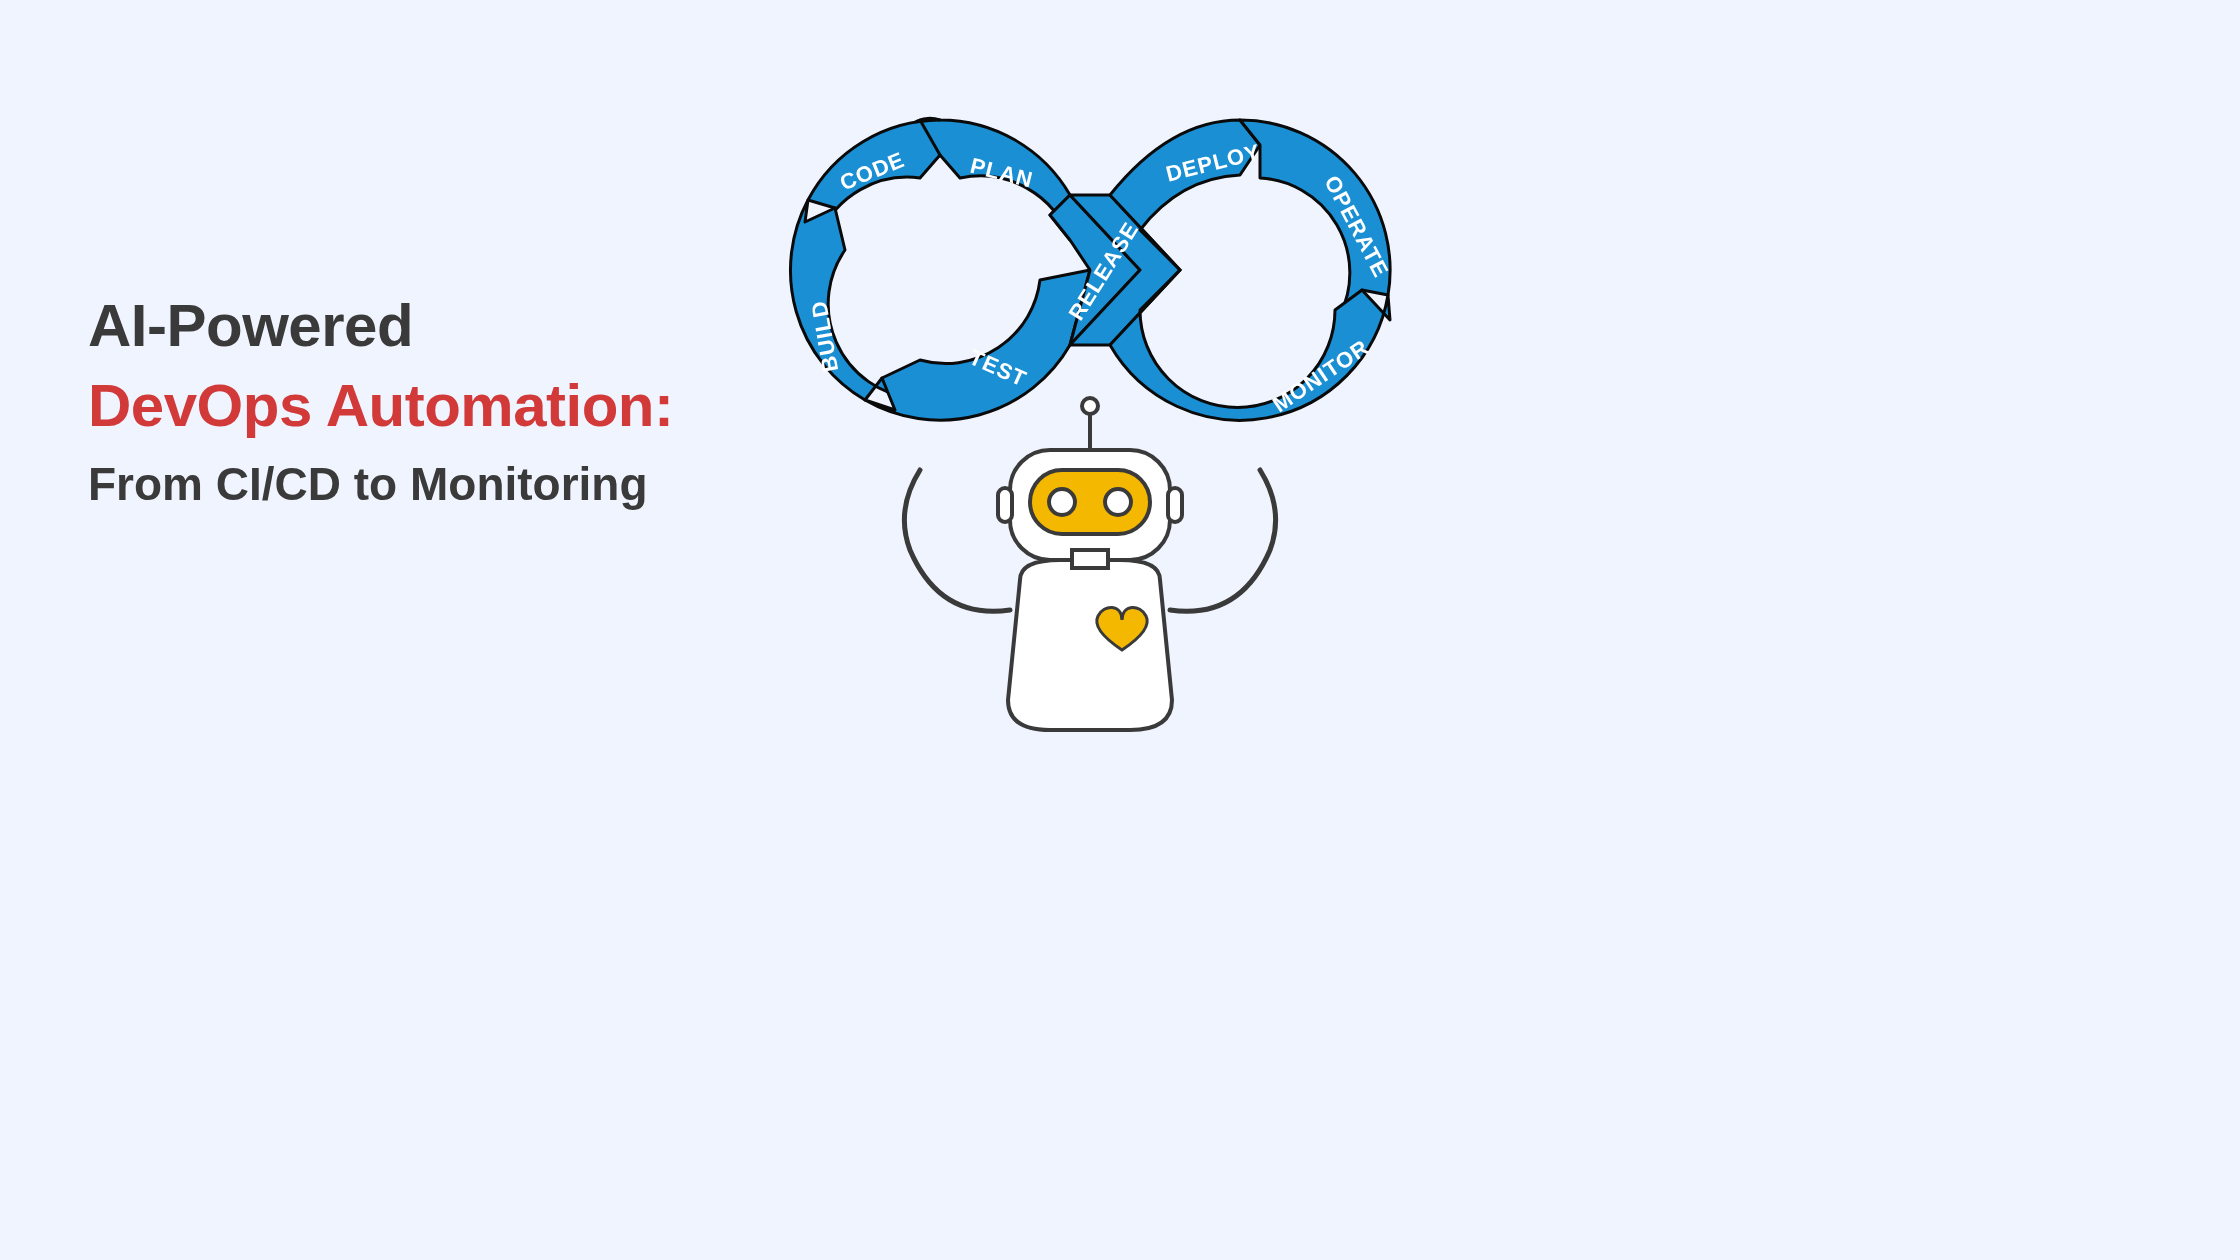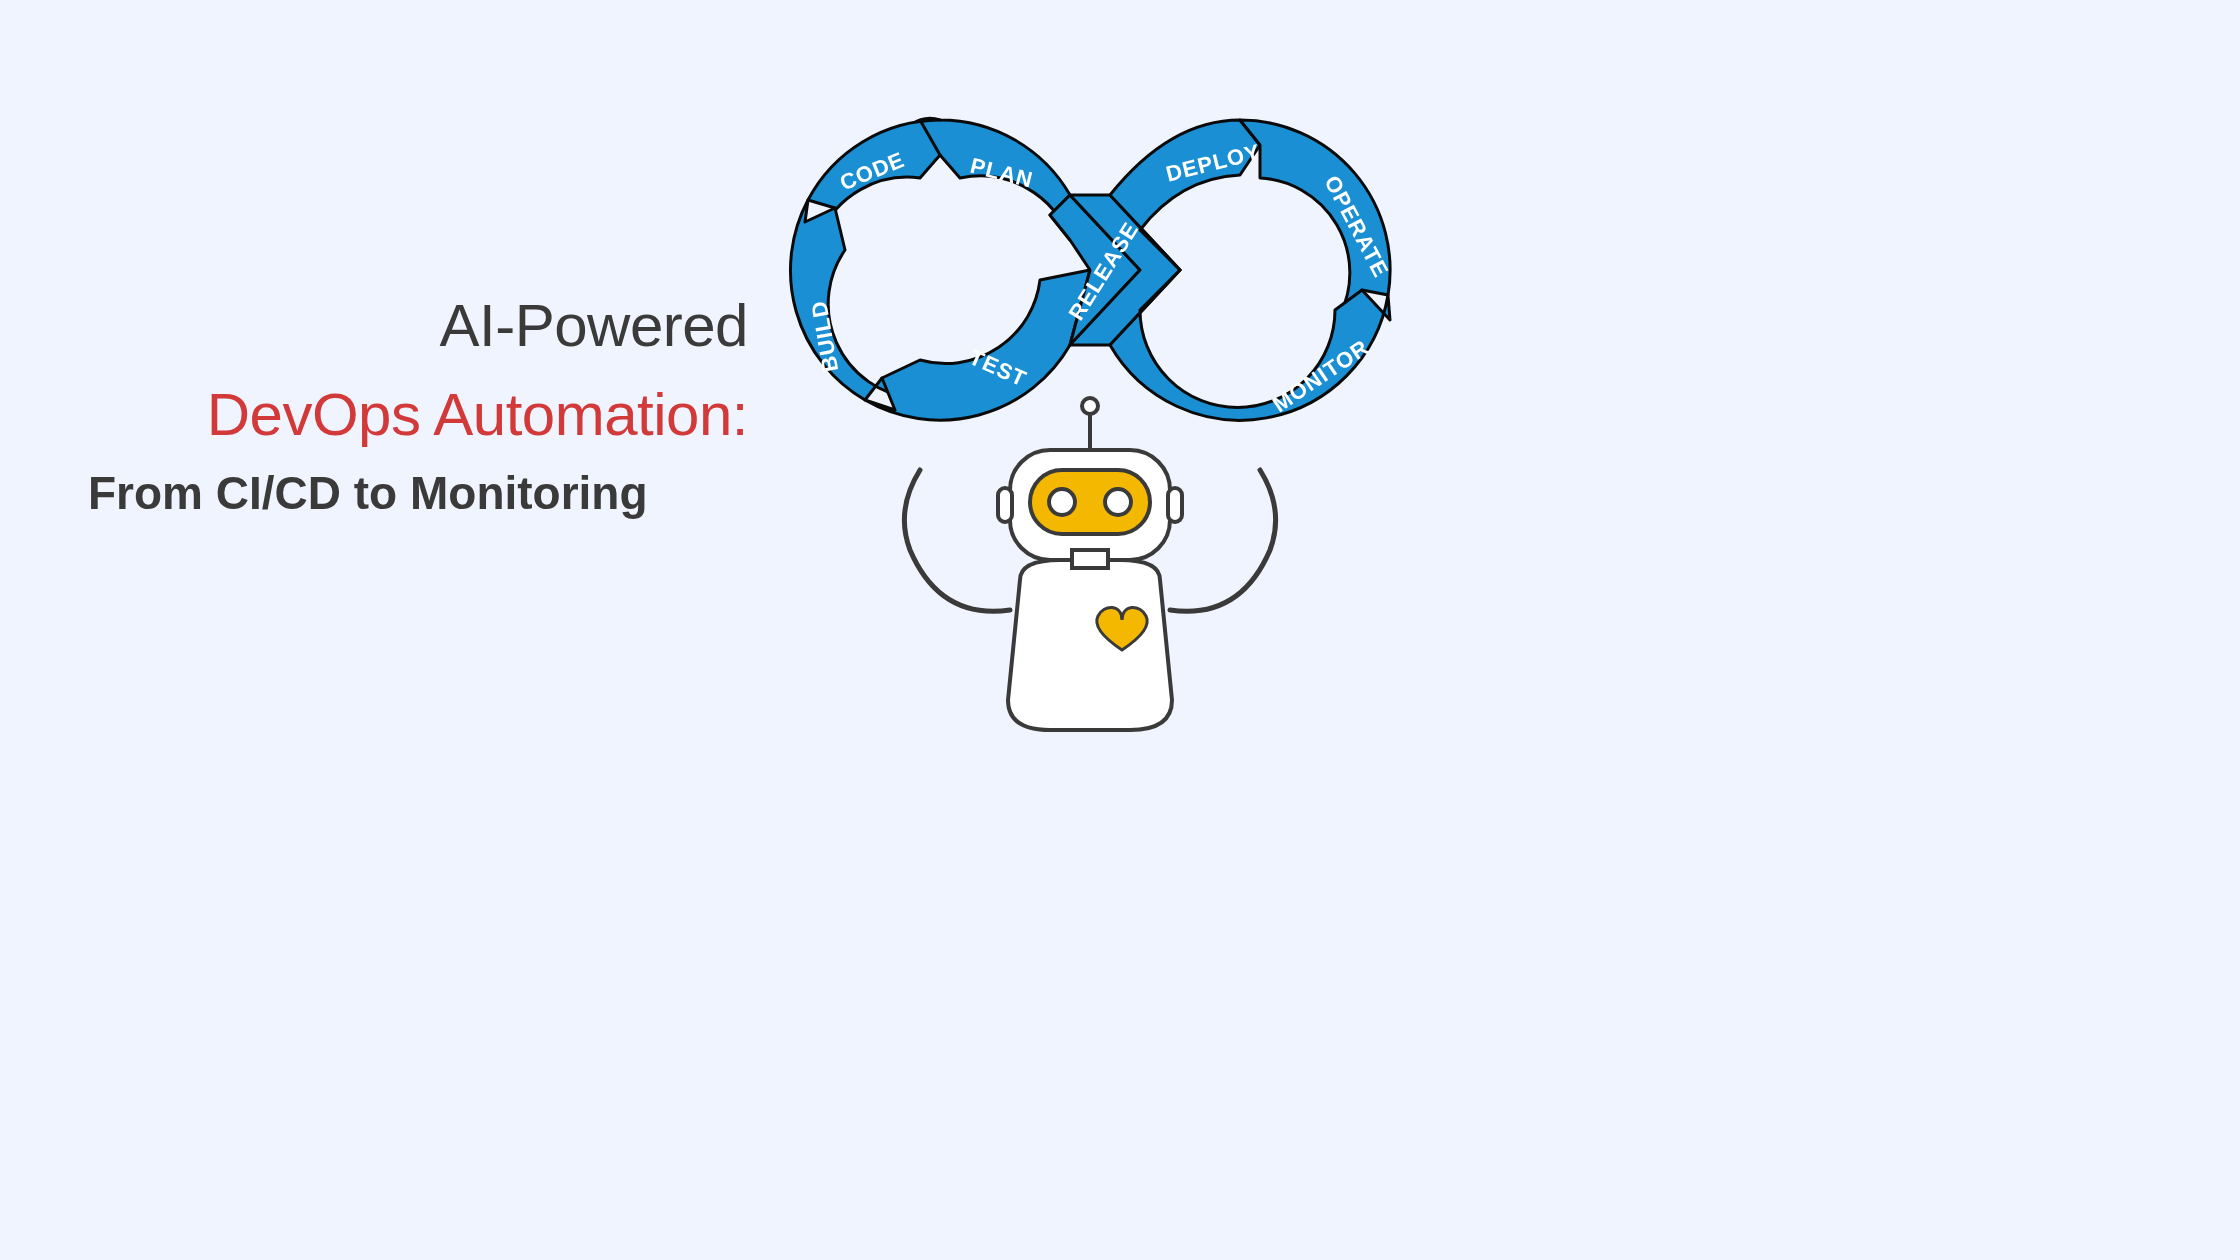--- a/index.html
+++ b/index.html
@@ -16,34 +16,33 @@
       position: absolute;
       inset: 0;
     }
     .title-block {
       position: absolute;
       left: 88px;
       top: 290px;
       width: 660px;
     }
     .title-line {
-      font-weight: 400;
+      font-weight: 700;
       letter-spacing: -0.5px;
-      text-align: right;
     }
     .line1 {
       font-size: 60px;
       line-height: 1.2;
       color: #3a3a3a;
     }
     .line2 {
       font-size: 60px;
       line-height: 1.2;
       color: #d23a3a;
-      margin-top: 17px;
+      margin-top: 8px;
     }
     .line3 {
       font-size: 46px;
       line-height: 1.25;
       color: #3a3a3a;
       font-weight: 700;
       margin-top: 14px;
     }
     .graphic {
       position: absolute;

